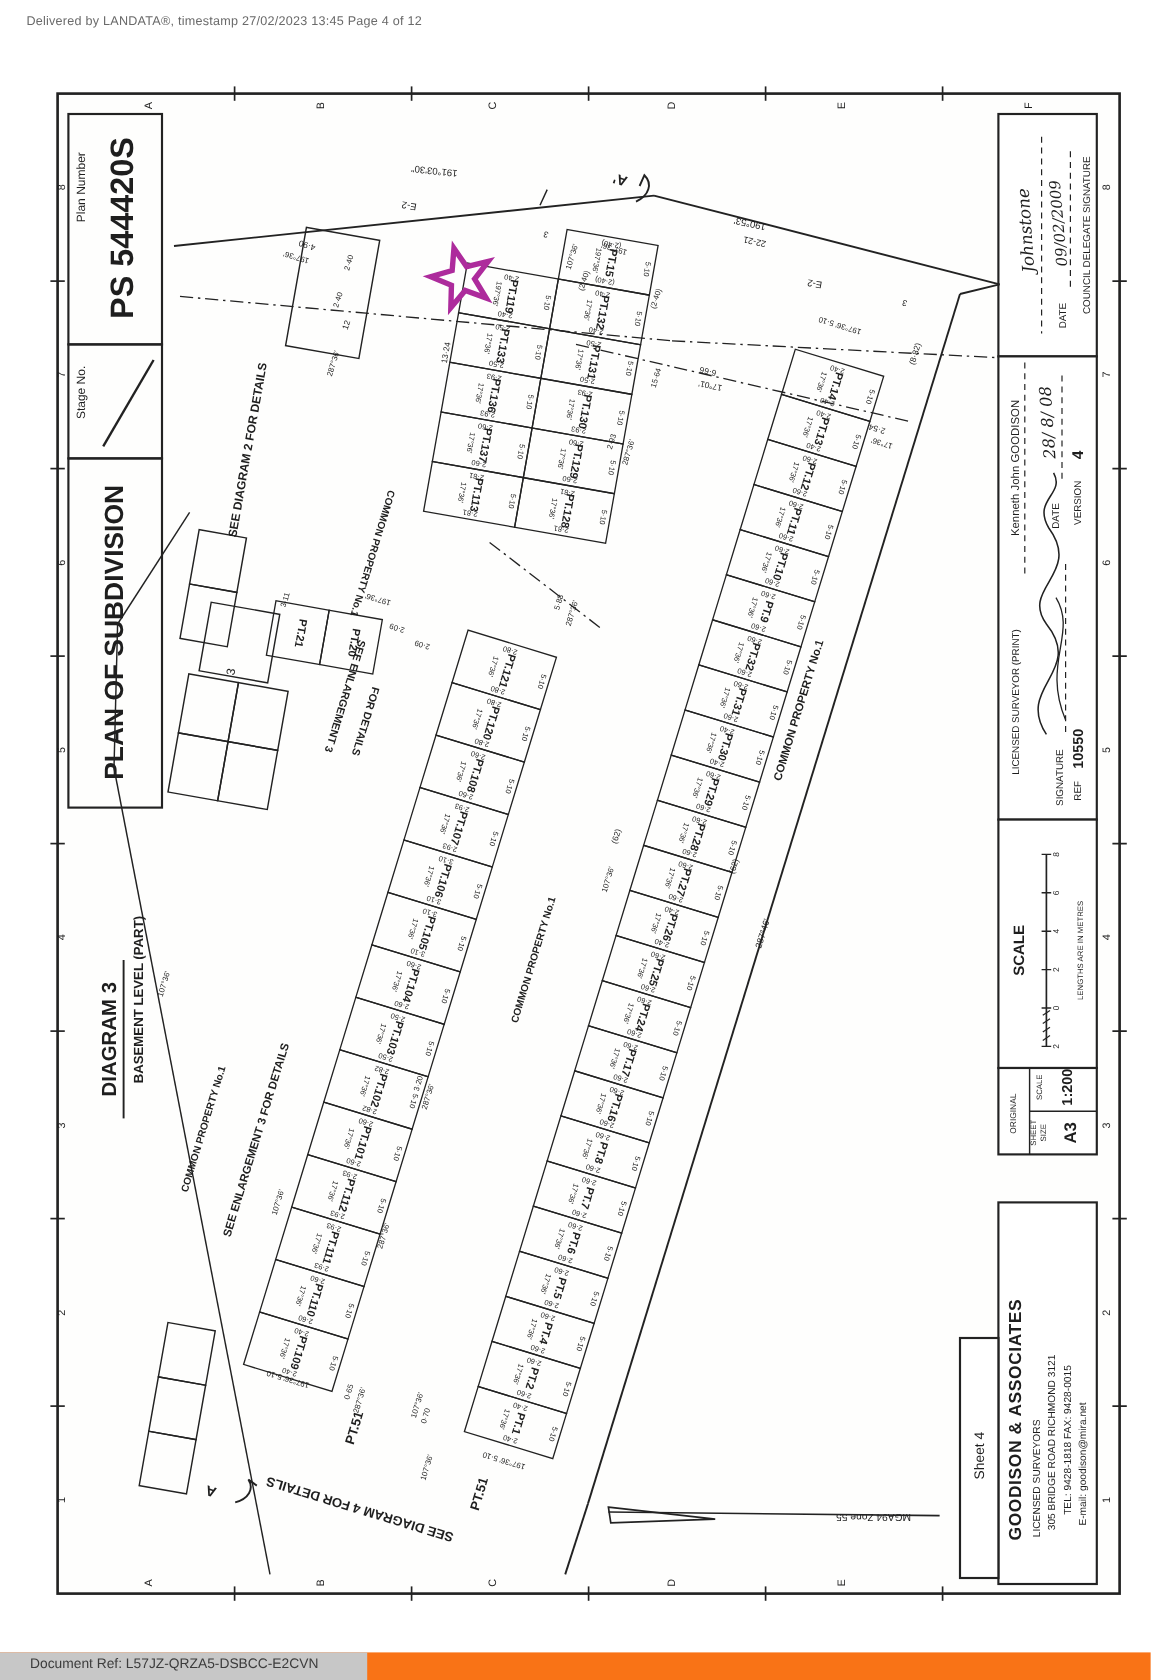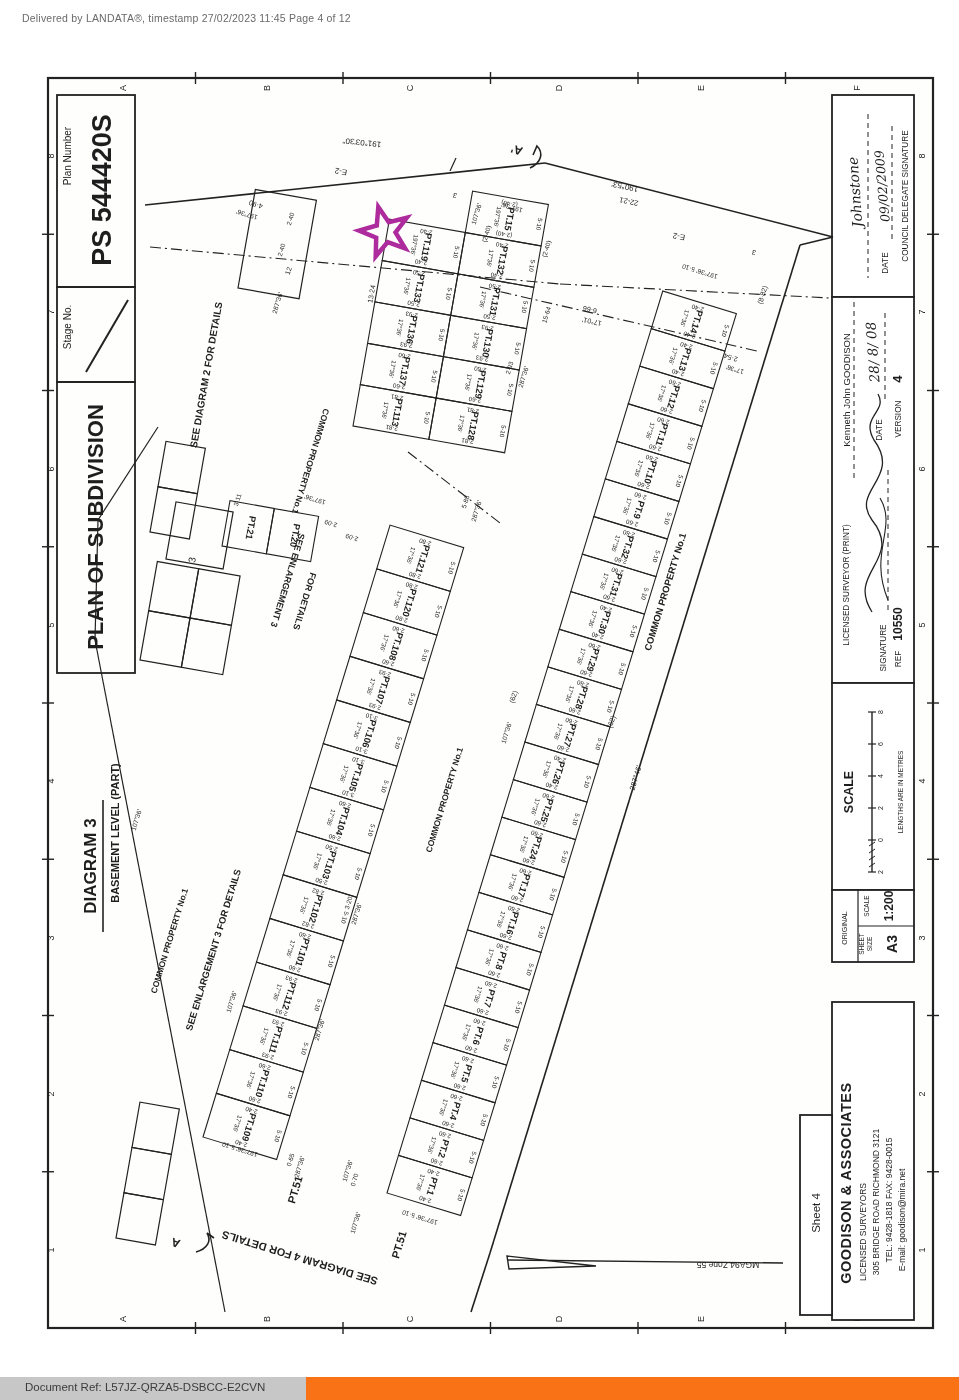--- a/index.html
+++ b/index.html
@@ -10,21 +10,21 @@
   #doc-ref-bar{position:absolute;left:0;top:1377px;width:959px;height:27px;background:#f97316;padding-left:48px;}
   #doc-ref-seg{position:absolute;left:0;top:0;width:306px;height:23px;background:#c7c7c7;}
   #doc-ref-text{position:absolute;left:25px;top:4px;font-size:11.5px;color:#3c3c3c;}
   svg text{font-family:"Liberation Sans",sans-serif;fill:#1e1e1e;}
   .hand{font-family:"DejaVu Serif",serif;font-style:italic;}
 </style>
 </head>
 <body>
 
 <div id="page">
-  <div id="scan-header">Delivered by LANDATA®, timestamp 27/02/2023 11:45   Page 4 of 12</div>
+  <div id="scan-header">Delivered by LANDATA®, timestamp 27/02/2023 13:45   Page 4 of 12</div>
 
   <svg id="sheet-svg" width="959" height="1400" viewBox="0 0 959 1400">
 
     <rect x="48" y="78" width="885" height="1250" fill="#fefefd" stroke="#222" stroke-width="2.2"></rect>
     <g id="frame-refs">
         <text x="124" y="88" font-size="9" text-anchor="middle" dominant-baseline="middle" transform="rotate(-90 124 88)" font-weight="normal" fill="#222222">A</text>
         <text x="124" y="1319" font-size="9" text-anchor="middle" dominant-baseline="middle" transform="rotate(-90 124 1319)" font-weight="normal" fill="#222222">A</text>
         <text x="268" y="88" font-size="9" text-anchor="middle" dominant-baseline="middle" transform="rotate(-90 268 88)" font-weight="normal" fill="#222222">B</text>
         <text x="268" y="1319" font-size="9" text-anchor="middle" dominant-baseline="middle" transform="rotate(-90 268 1319)" font-weight="normal" fill="#222222">B</text>
         <text x="411" y="88" font-size="9" text-anchor="middle" dominant-baseline="middle" transform="rotate(-90 411 88)" font-weight="normal" fill="#222222">C</text>

